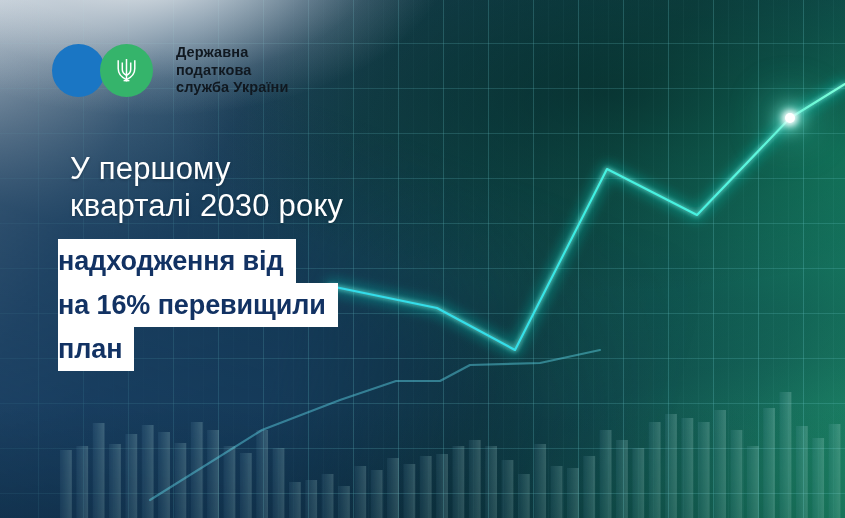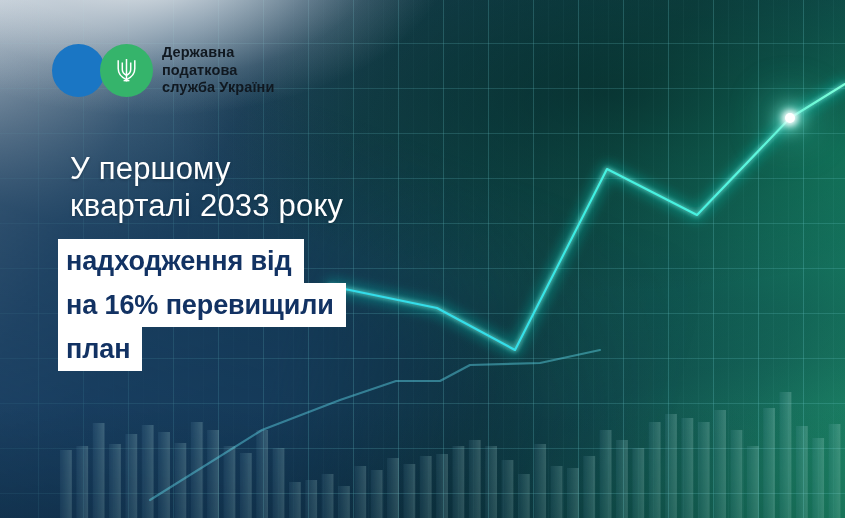--- a/index.html
+++ b/index.html
@@ -72,21 +72,21 @@
     background-size:15px 100%;
     background-position:-7px 0;
     opacity:.5;
     -webkit-mask-image:linear-gradient(100deg, rgba(0,0,0,0) 10%, rgba(0,0,0,.4) 40%, rgba(0,0,0,.75) 100%);
             mask-image:linear-gradient(100deg, rgba(0,0,0,0) 10%, rgba(0,0,0,.4) 40%, rgba(0,0,0,.75) 100%);
   }
 
   svg.layer{display:block;}
 
   
-  .logo{position:absolute;left:52px;top:44px;display:flex;align-items:center;gap:0;}
+  .logo{position:absolute;left:52px;top:44px;display:flex;align-items:center;gap:14px;}
   .logo-circles{position:relative;width:101px;height:53px;flex:none;}
   .circle-blue,.circle-green{position:absolute;top:0;width:53px;height:53px;border-radius:50%;}
   .circle-blue{left:0;background:#1a76c4;}
   .circle-green{left:48px;background:#35b46b;display:flex;align-items:center;justify-content:center;}
   .logo-text{
     margin-left:9px;
     color:#101820;
     font-size:14.5px;
     font-weight:bold;
     line-height:17.5px;
@@ -111,21 +111,21 @@
     position:absolute;left:58px;top:239px;
     display:flex;flex-direction:column;align-items:flex-start;
   }
   .sub-line{
     background:#ffffff;
     color:#123263;
     font-size:27px;
     line-height:30px;
     font-weight:bold;
     letter-spacing:-.1px;
-    padding:7px 12px 7px 8px;
+    padding:7px 12px 7px 0;
     white-space:nowrap;
   }
 
   
   .glow-dot{
     position:absolute;left:790px;top:118px;width:10px;height:10px;margin:-5px 0 0 -5px;
     border-radius:50%;
     background:#ffffff;
     box-shadow:
       0 0 6px 3px rgba(255,255,255,.95),
@@ -257,21 +257,21 @@
           </g>
         </svg>
       </div>
     </div>
     <div class="logo-text">Державна
 податкова
 служба України</div>
   </div>
 
   <div class="headline">У першому
-кварталі 2033 року</div>
+кварталі 2030 року</div>
 
   <div class="subhead" id="subhead">
       <div class="sub-line">надходження від</div>
       <div class="sub-line">на 16% перевищили</div>
       <div class="sub-line">план</div>
     </div>
 
 </div>
 
 </body></html>

